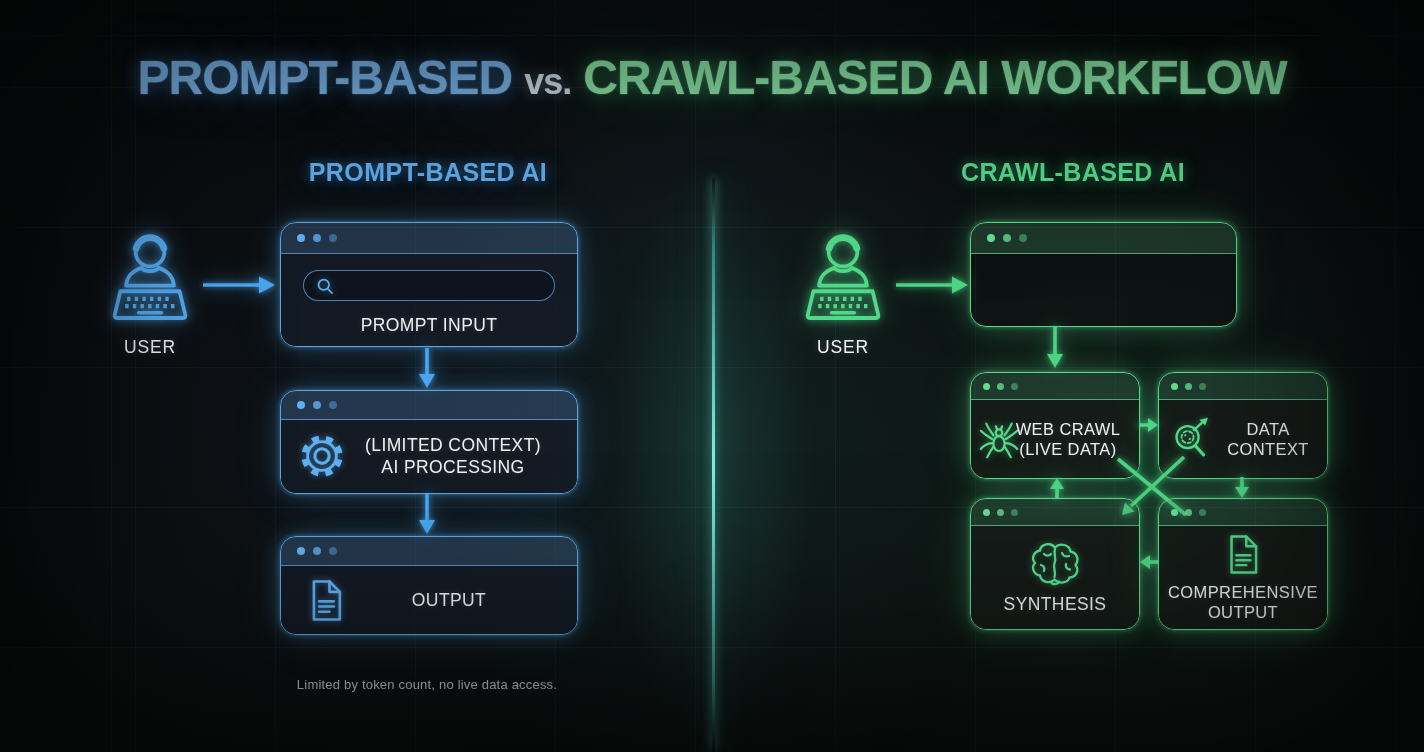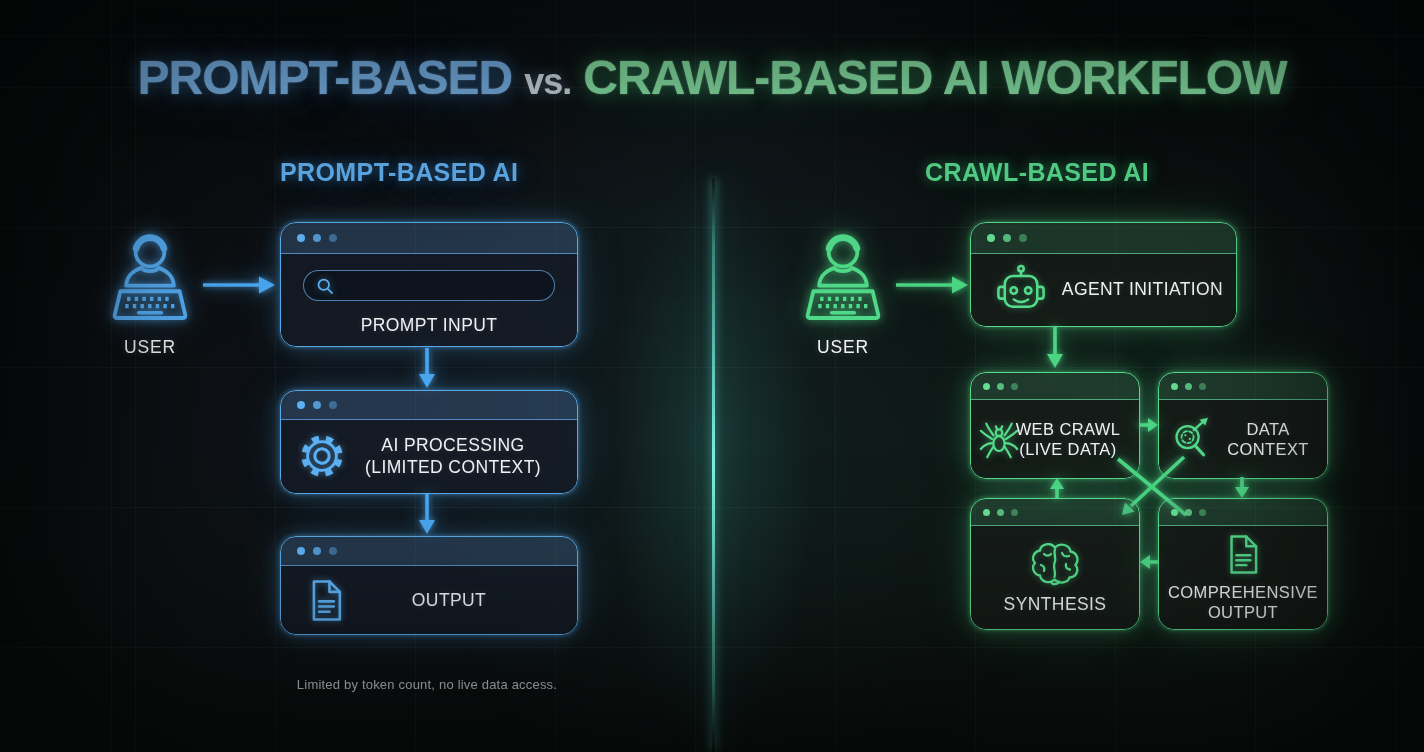--- a/index.html
+++ b/index.html
@@ -23,21 +23,21 @@
   .vignette{position:absolute;inset:0;pointer-events:none;
     box-shadow:inset 0 0 190px 70px rgba(0,0,0,.6);}
   .abs{position:absolute;}
   
   .title{left:0;right:0;top:50px;text-align:center;font-weight:700;font-size:48px;
     letter-spacing:-1px;white-space:nowrap;}
   .t-blue{color:#7fbdf5;text-shadow:0 0 2px rgba(160,205,250,.5),0 0 18px rgba(80,160,240,.55),0 0 52px rgba(80,160,240,.35);}
   .t-vs{color:#d9e7f2;font-size:36px;margin:0 12px;text-shadow:0 0 14px rgba(170,205,240,.45);}
   .t-green{color:#90f2b0;text-shadow:0 0 2px rgba(190,250,210,.5),0 0 18px rgba(80,230,140,.5),0 0 52px rgba(80,230,140,.32);}
   
-  .heading{top:158px;width:296px;text-align:left;font-size:25px;font-weight:700;letter-spacing:.4px;}
+  .heading{top:158px;width:296px;text-align:center;font-size:25px;font-weight:700;letter-spacing:.4px;}
   .heading-blue{left:280px;color:#63b1f1;text-shadow:0 0 12px rgba(70,160,240,.55),0 0 32px rgba(70,160,240,.32);}
   .heading-green{left:925px;color:#58dc8e;text-shadow:0 0 12px rgba(70,220,140,.5),0 0 32px rgba(70,220,140,.3);}
   
   .user-blue{color:#55acf2;filter:drop-shadow(0 0 4px rgba(85,172,242,.75)) drop-shadow(0 0 14px rgba(85,172,242,.4));}
   .user-green{color:#50d988;filter:drop-shadow(0 0 4px rgba(80,217,136,.7)) drop-shadow(0 0 14px rgba(80,217,136,.38));}
   .user-label{width:84px;text-align:center;color:#f2f4f5;font-size:17.5px;letter-spacing:.8px;
     text-shadow:0 0 8px rgba(255,255,255,.22);}
   
   .arrow-blue{color:#4aa6ee;filter:drop-shadow(0 0 3px rgba(74,166,238,.8)) drop-shadow(0 0 10px rgba(74,166,238,.45));}
   .arrow-green{color:#4cd584;filter:drop-shadow(0 0 3px rgba(76,213,132,.8)) drop-shadow(0 0 10px rgba(76,213,132,.45));}
@@ -143,22 +143,22 @@
     </div>
     <div class="body" style="height:73px">
       <svg class="icon-blue abs" style="left:18px;top:13px" width="46" height="46" viewBox="0 0 48 48">
         <g fill="none" stroke="currentColor" transform="rotate(11 24 24)">
           <circle cx="24" cy="24" r="18" stroke-width="7" stroke-dasharray="7.07 7.07"></circle>
           <circle cx="24" cy="24" r="15" stroke-width="3"></circle>
           <circle cx="24" cy="24" r="7.5" stroke-width="3.2"></circle>
         </g>
       </svg>
       <div class="box-label abs" style="left:56px;right:8px;top:15px">
+        <div>(LIMITED CONTEXT)</div>
         <div>AI PROCESSING</div>
-        <div>(LIMITED CONTEXT)</div>
       </div>
     </div>
   </div>
 
   <svg class="abs arrow-blue" style="left:417px;top:494px" width="20" height="42" viewBox="0 0 20 42">
     <line x1="10" y1="0" x2="10" y2="26"></line>
       <polygon points="2,26 18,26 10,40"></polygon>
   </svg>
 
   <div class="abs bbox blue" style="left:280px;top:536px;width:296px;height:97px">
@@ -199,35 +199,20 @@
   <svg class="abs arrow-green" style="left:894px;top:274px" width="76" height="22" viewBox="0 0 76 22">
     <line x1="2" y1="11" x2="58" y2="11"></line>
       <polygon points="58,2.5 74,11 58,19.5"></polygon>
   </svg>
 
   <div class="abs bbox green" style="left:970px;top:222px;width:265px;height:103px">
     <div class="bar">
       <span class="dot d1"></span>
       <span class="dot d2"></span>
       <span class="dot d3"></span>
-    </div>
-    <div class="body" style="height:72px">
-      <svg class="icon-green abs" style="left:22px;top:9px" width="56" height="55" viewBox="0 0 62 60">
-        <g fill="none" stroke="currentColor" stroke-width="2.8" stroke-linecap="round" stroke-linejoin="round">
-          <circle cx="31" cy="5.8" r="3"></circle>
-            <line x1="31" y1="9" x2="31" y2="14"></line>
-          <rect x="13" y="14" width="36" height="34" rx="9"></rect>
-          <path d="M13,26 h-4 a3,3 0 0 0 -3,3 v7 a3,3 0 0 0 3,3 h4"></path>
-          <path d="M49,26 h4 a3,3 0 0 1 3,3 v7 a3,3 0 0 1 -3,3 h-4"></path>
-          <circle cx="23" cy="30" r="3.6"></circle>
-            <circle cx="39" cy="30" r="3.6"></circle>
-          <path d="M23,40 Q31,45.5 39,40"></path>
-        </g>
-      </svg>
-      <div class="box-label abs" style="left:84px;right:6px;top:25px">AGENT INITIATION</div>
     </div>
   </div>
 
   <svg class="abs arrow-green" style="left:1045px;top:326px" width="20" height="44" viewBox="0 0 20 44">
     <line x1="10" y1="0" x2="10" y2="28"></line>
       <polygon points="2,28 18,28 10,42"></polygon>
   </svg>
 
   <div class="abs bbox green small" style="left:970px;top:372px;width:168px;height:105px">
     <div class="bar">

